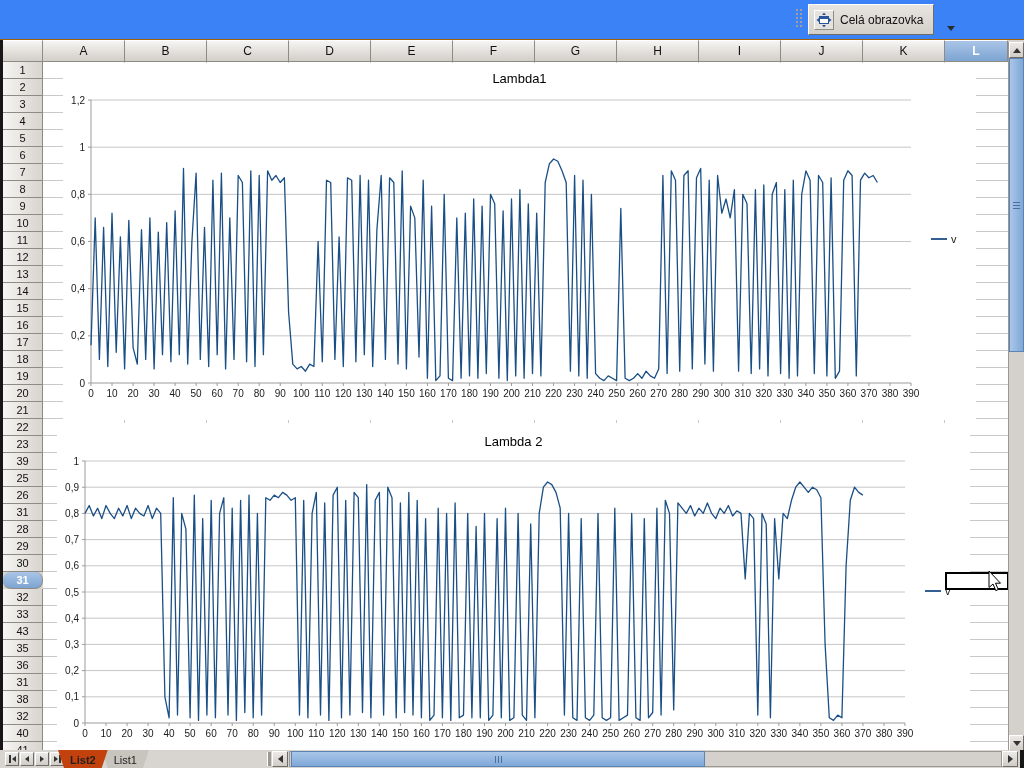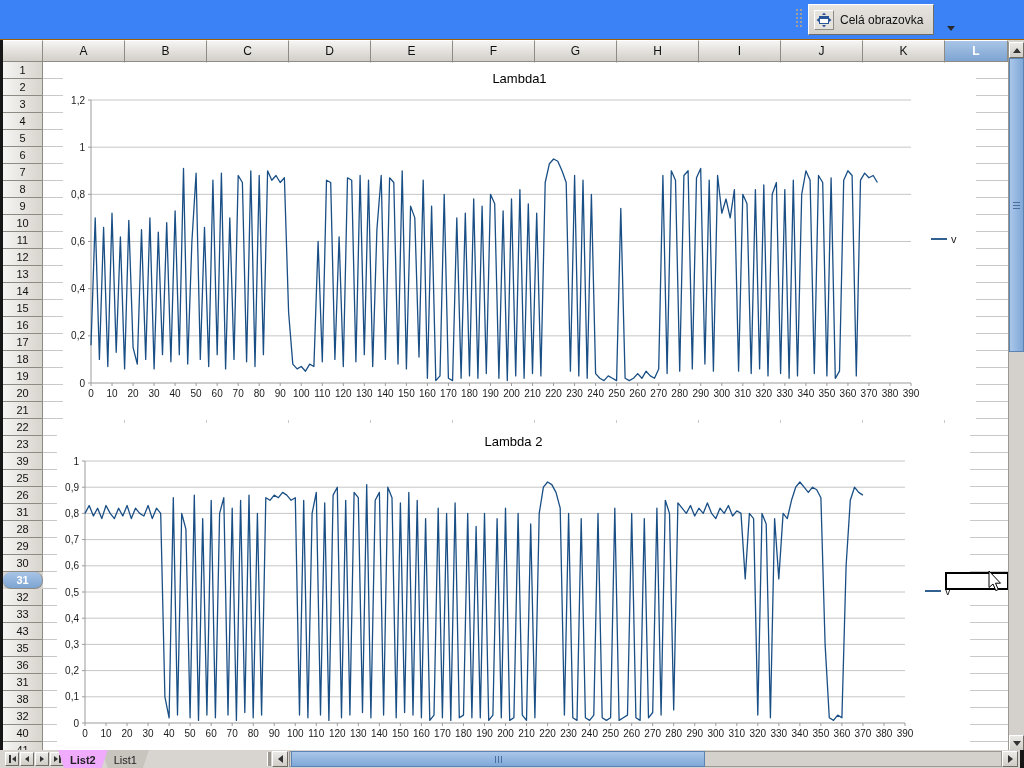--- a/index.html
+++ b/index.html
@@ -72,21 +72,21 @@
   
   .tabbar{position:absolute;left:0;top:750px;width:1024px;height:18px;background:#d8d4cf;}
   .navbtns{position:absolute;left:5px;top:2px;display:flex;gap:1px;}
   .navbtn{width:14px;height:14px;box-sizing:border-box;background:linear-gradient(#eceae7,#cfccc6);
           border:1px solid;border-color:#ffffff #6f6c66 #6f6c66 #ffffff;
           display:flex;align-items:center;justify-content:center;gap:1px;}
   .tabs{position:absolute;left:64px;top:0;display:flex;}
   .tab{height:17px;padding:1px 12px 0 12px;font-size:11px;color:#222;background:#c8c4be;
        clip-path:polygon(0 0,100% 0,calc(100% - 6px) 100%,6px 100%);
        display:flex;align-items:center;margin-left:-6px;}
-  .tab.active{background:#f0abfc;font-weight:bold;z-index:2;}
+  .tab.active{background:#c2410c;font-weight:bold;z-index:2;}
   .tabsplit{position:absolute;left:267px;top:2px;width:3px;height:14px;
             background:#9a9890;border-left:1px solid #ffffff;}
   .hbtn{position:absolute;top:1px;width:16px;height:16px;box-sizing:border-box;
         background:linear-gradient(#eceae7,#cfccc6);border:1px solid;
         border-color:#ffffff #6f6c66 #6f6c66 #ffffff;
         display:flex;align-items:center;justify-content:center;}
   .htrack{position:absolute;left:289px;top:1px;width:713px;height:16px;background:#d4d1cc;
           border:1px solid #9a9890;box-sizing:border-box;}
   .hthumb{position:absolute;left:291px;top:1px;width:414px;height:16px;box-sizing:border-box;
           background:linear-gradient(#aac6e8,#7fa8d8);border:1px solid #5b83b4;

